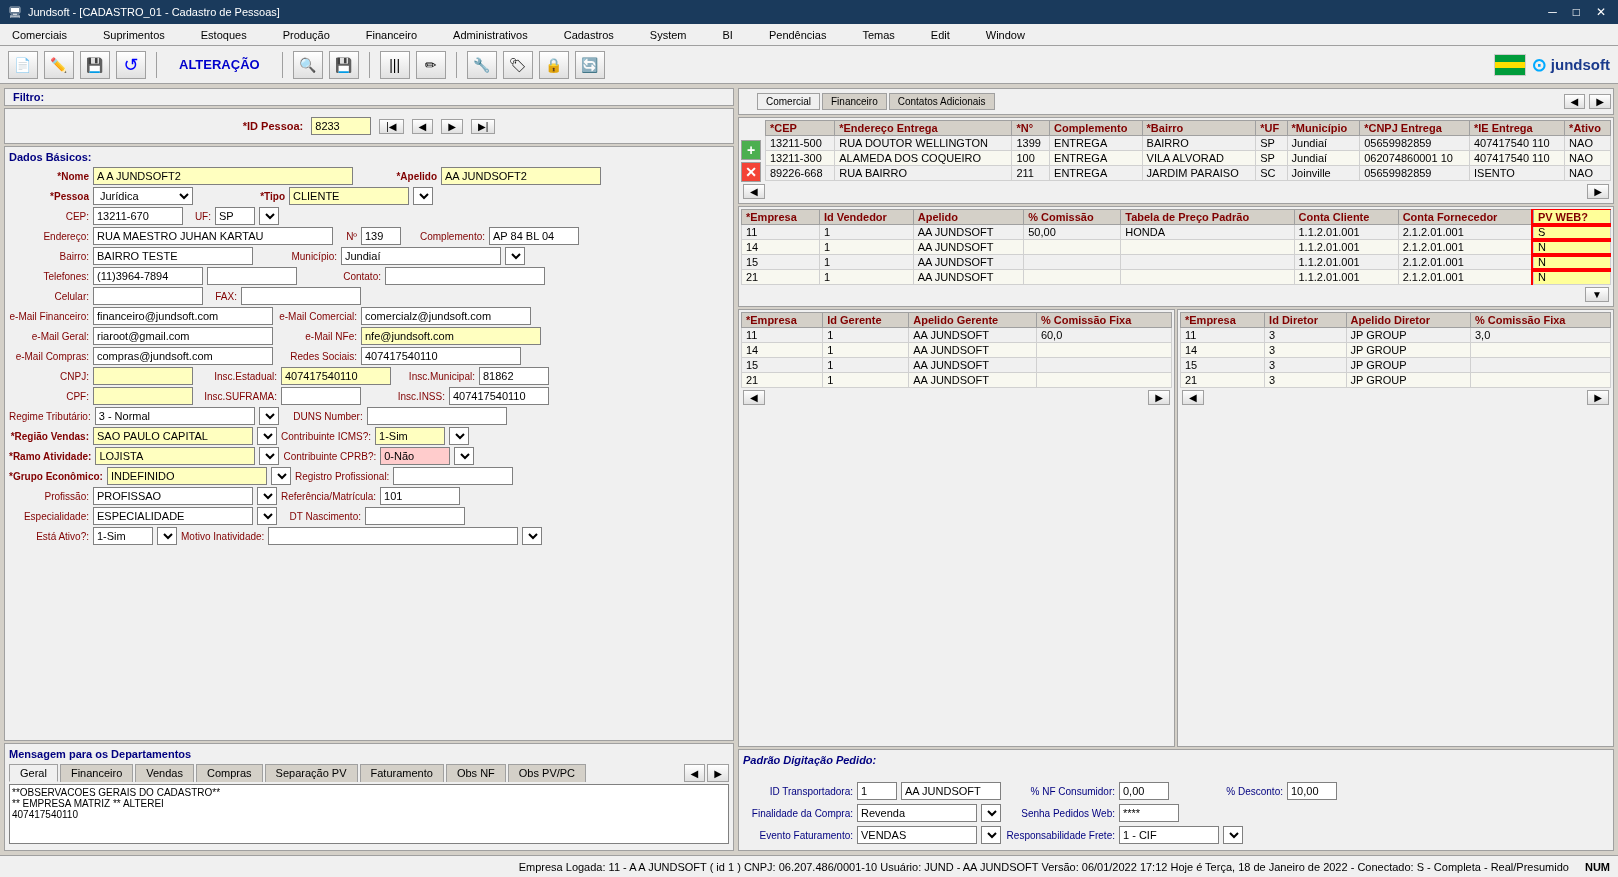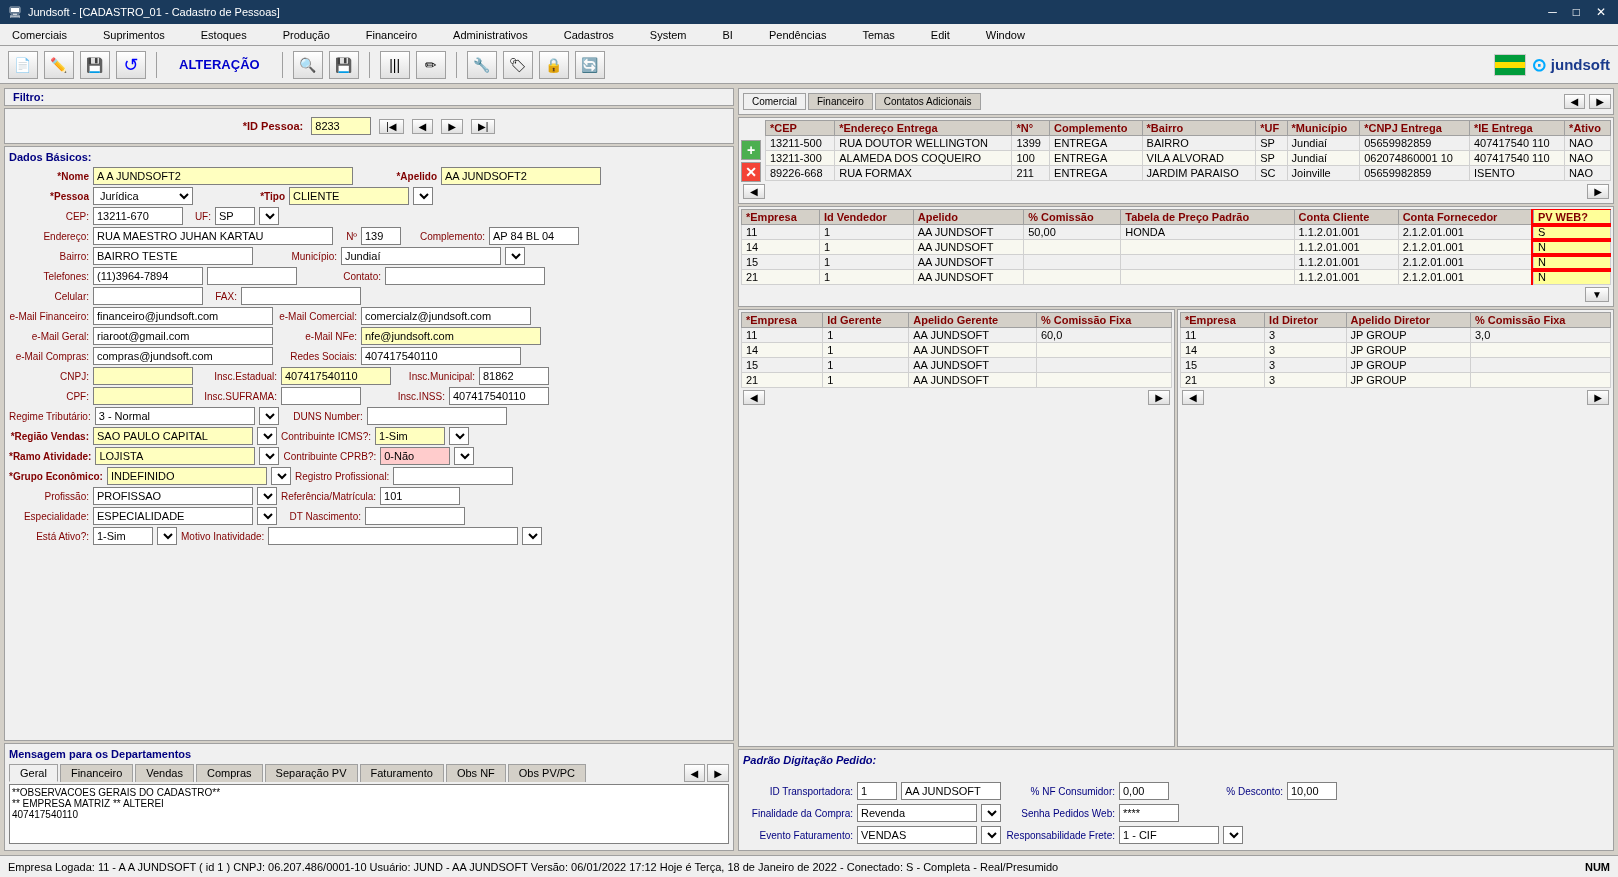--- a/index.html
+++ b/index.html
@@ -248,20 +248,21 @@
     
     .status-bar {
       background: #f0f0f0;
       border-top: 1px solid #a0a0a0;
       height: 22px;
       display: flex;
       align-items: center;
       padding: 0 8px;
       font-size: 10px;
       color: #000;
+      text-align: right;
     }
     
     
     .padrao-section {
       background: #f0f0f0;
       border: 1px solid #a0a0a0;
       padding: 4px;
     }
     .padrao-row {
       display: flex;
@@ -282,21 +283,21 @@
       gap: 2px;
       padding: 2px;
     }
     .right-tab {
       border: 1px solid #a0a0a0;
       background: #d4d0c8;
       padding: 2px 8px;
       cursor: pointer;
       font-size: 10px;
     }
-    .right-tab.active { background: #f0f0f0; }
+    .right-tab.active { background: #f0f0f0; margin-left: 14px; }
     
     .jundsoft-logo {
       display: flex; align-items: center; gap: 4px; 
       font-size: 16px; font-weight: bold; color: #1a3a8c;
     }
     
     .brazil-flag {
       width: 32px; height: 22px;
       background: linear-gradient(to bottom, #009c3b 33%, #ffdf00 33%, #ffdf00 66%, #009c3b 66%);
       border: 1px solid #ccc;
@@ -619,21 +620,21 @@
                 <td>ENTREGA</td>
                 <td>VILA ALVORAD</td>
                 <td>SP</td>
                 <td>Jundiaí</td>
                 <td>062074860001 10</td>
                 <td>407417540 110</td>
                 <td>NAO</td>
               </tr>
               <tr>
                 <td>89226-668</td>
-                <td>RUA FORMAX</td>
+                <td>RUA BAIRRO</td>
                 <td>211</td>
                 <td>ENTREGA</td>
                 <td>JARDIM PARAISO</td>
                 <td>SC</td>
                 <td>Joinville</td>
                 <td>05659982859</td>
                 <td>ISENTO</td>
                 <td>NAO</td>
               </tr>
             </tbody>

